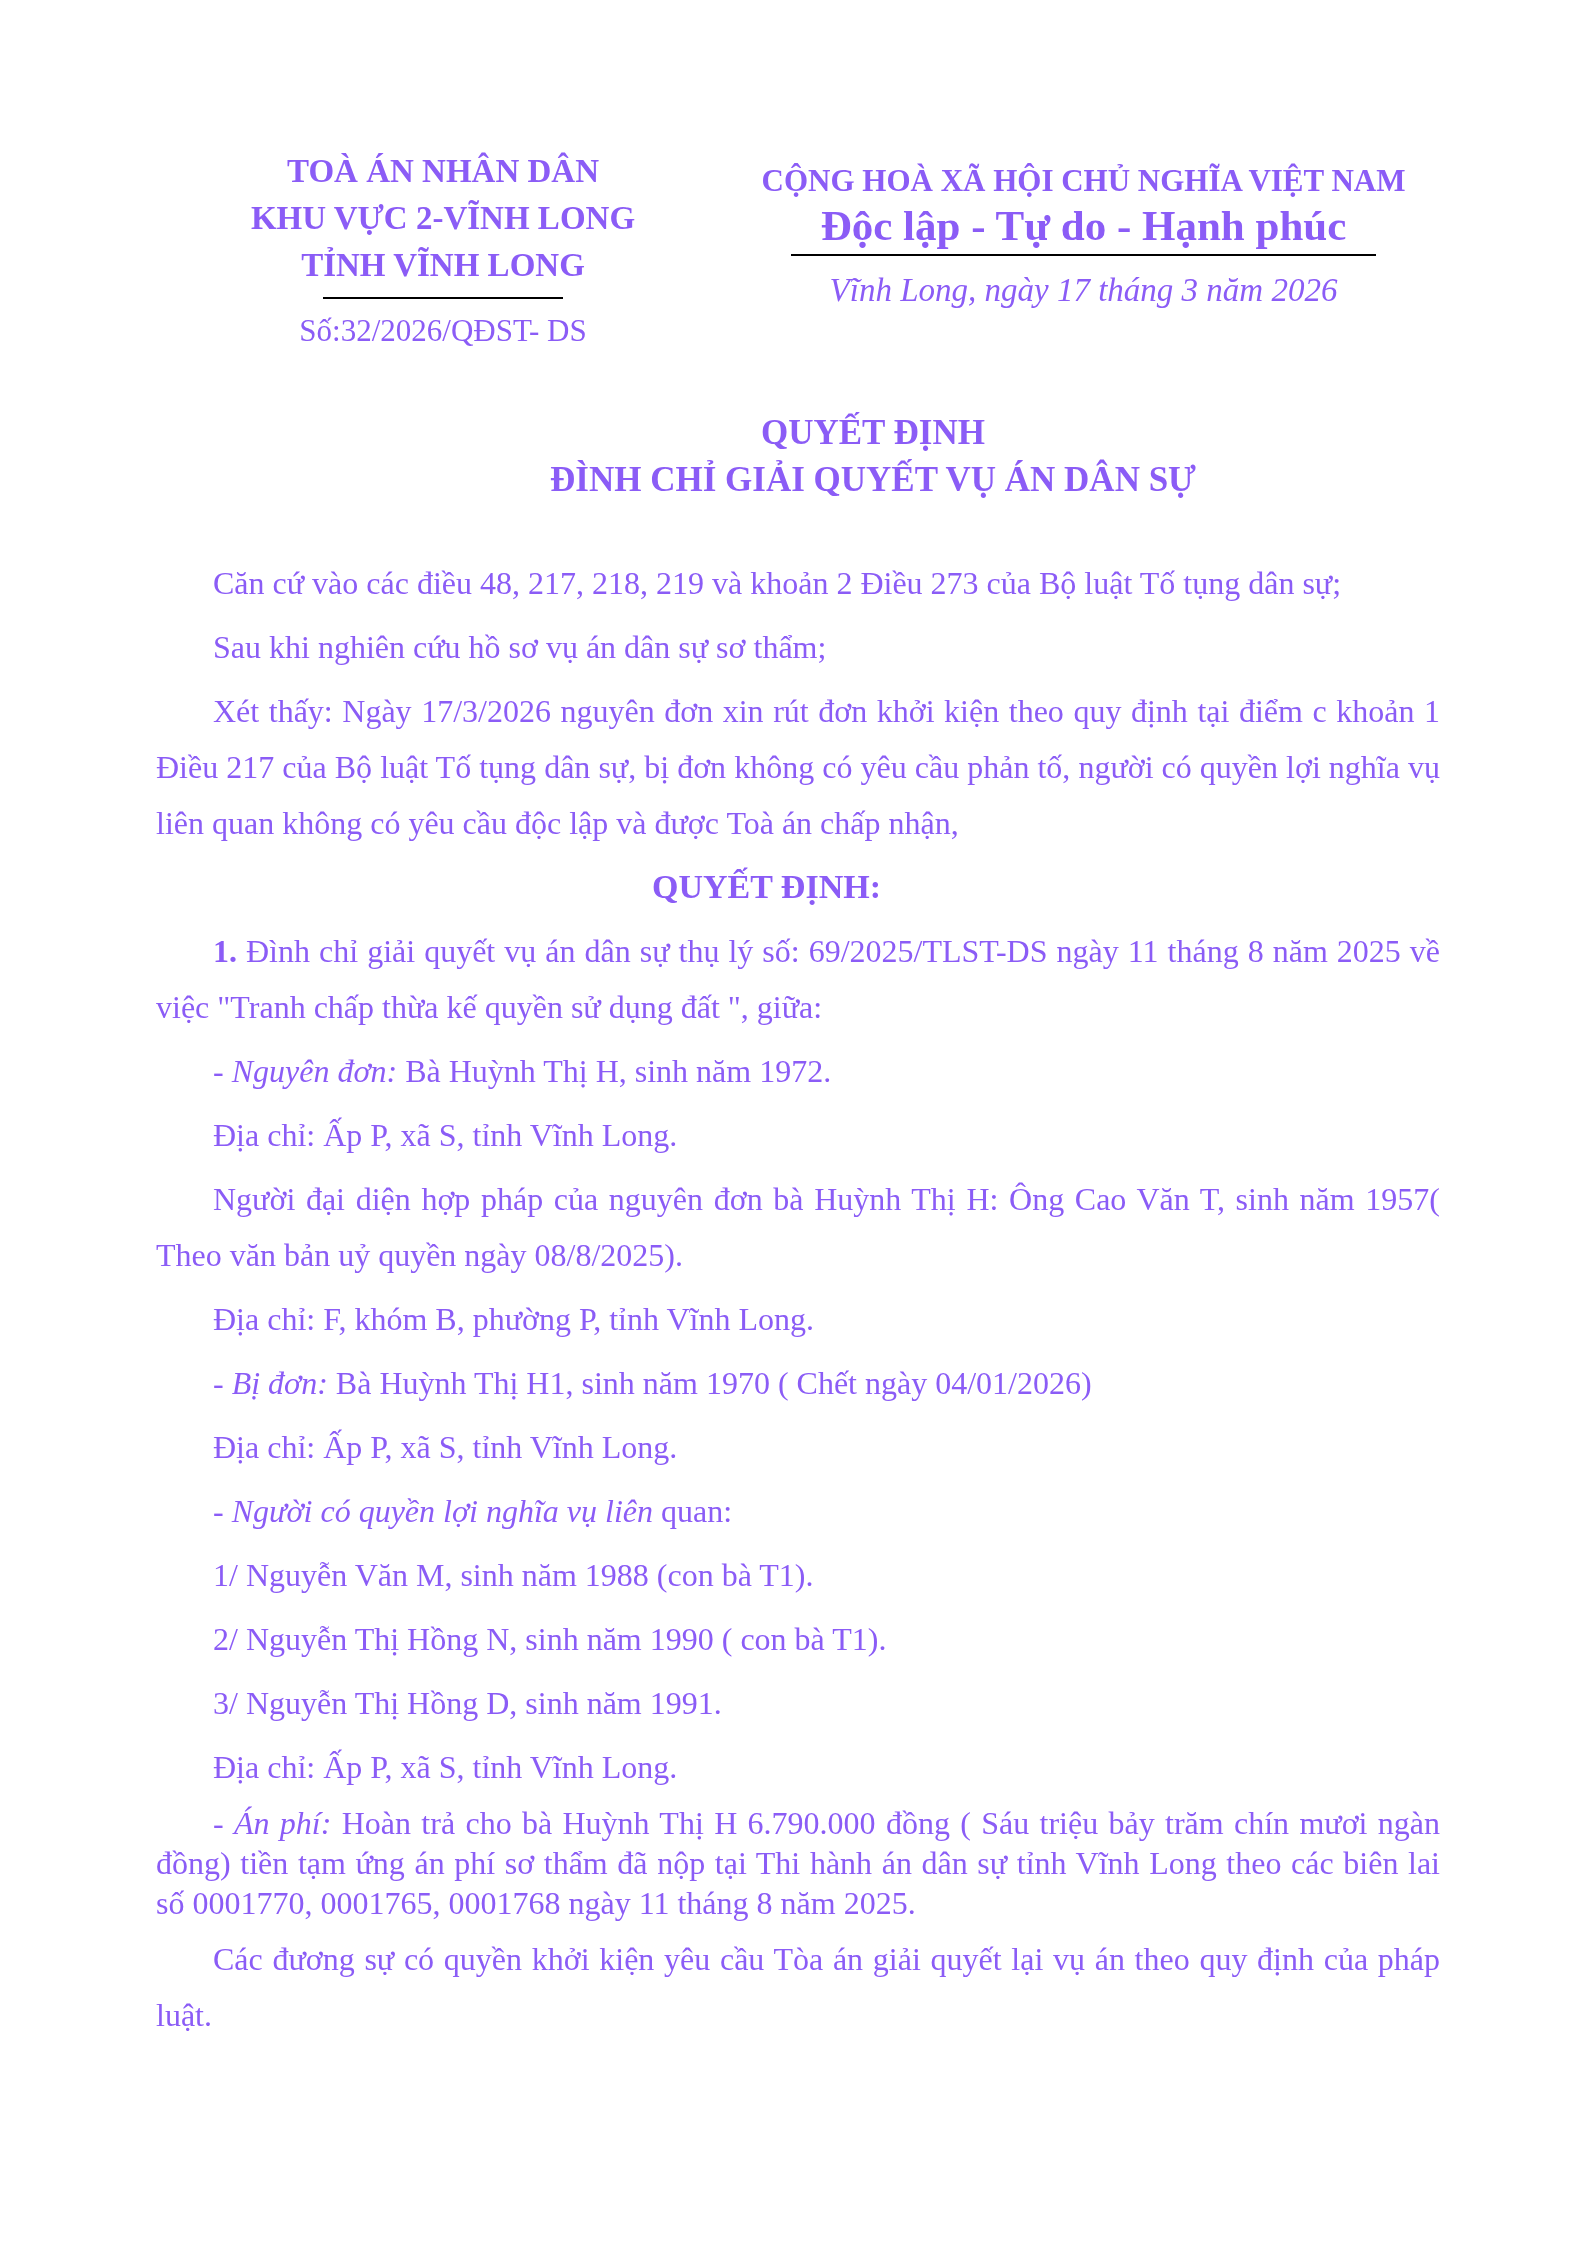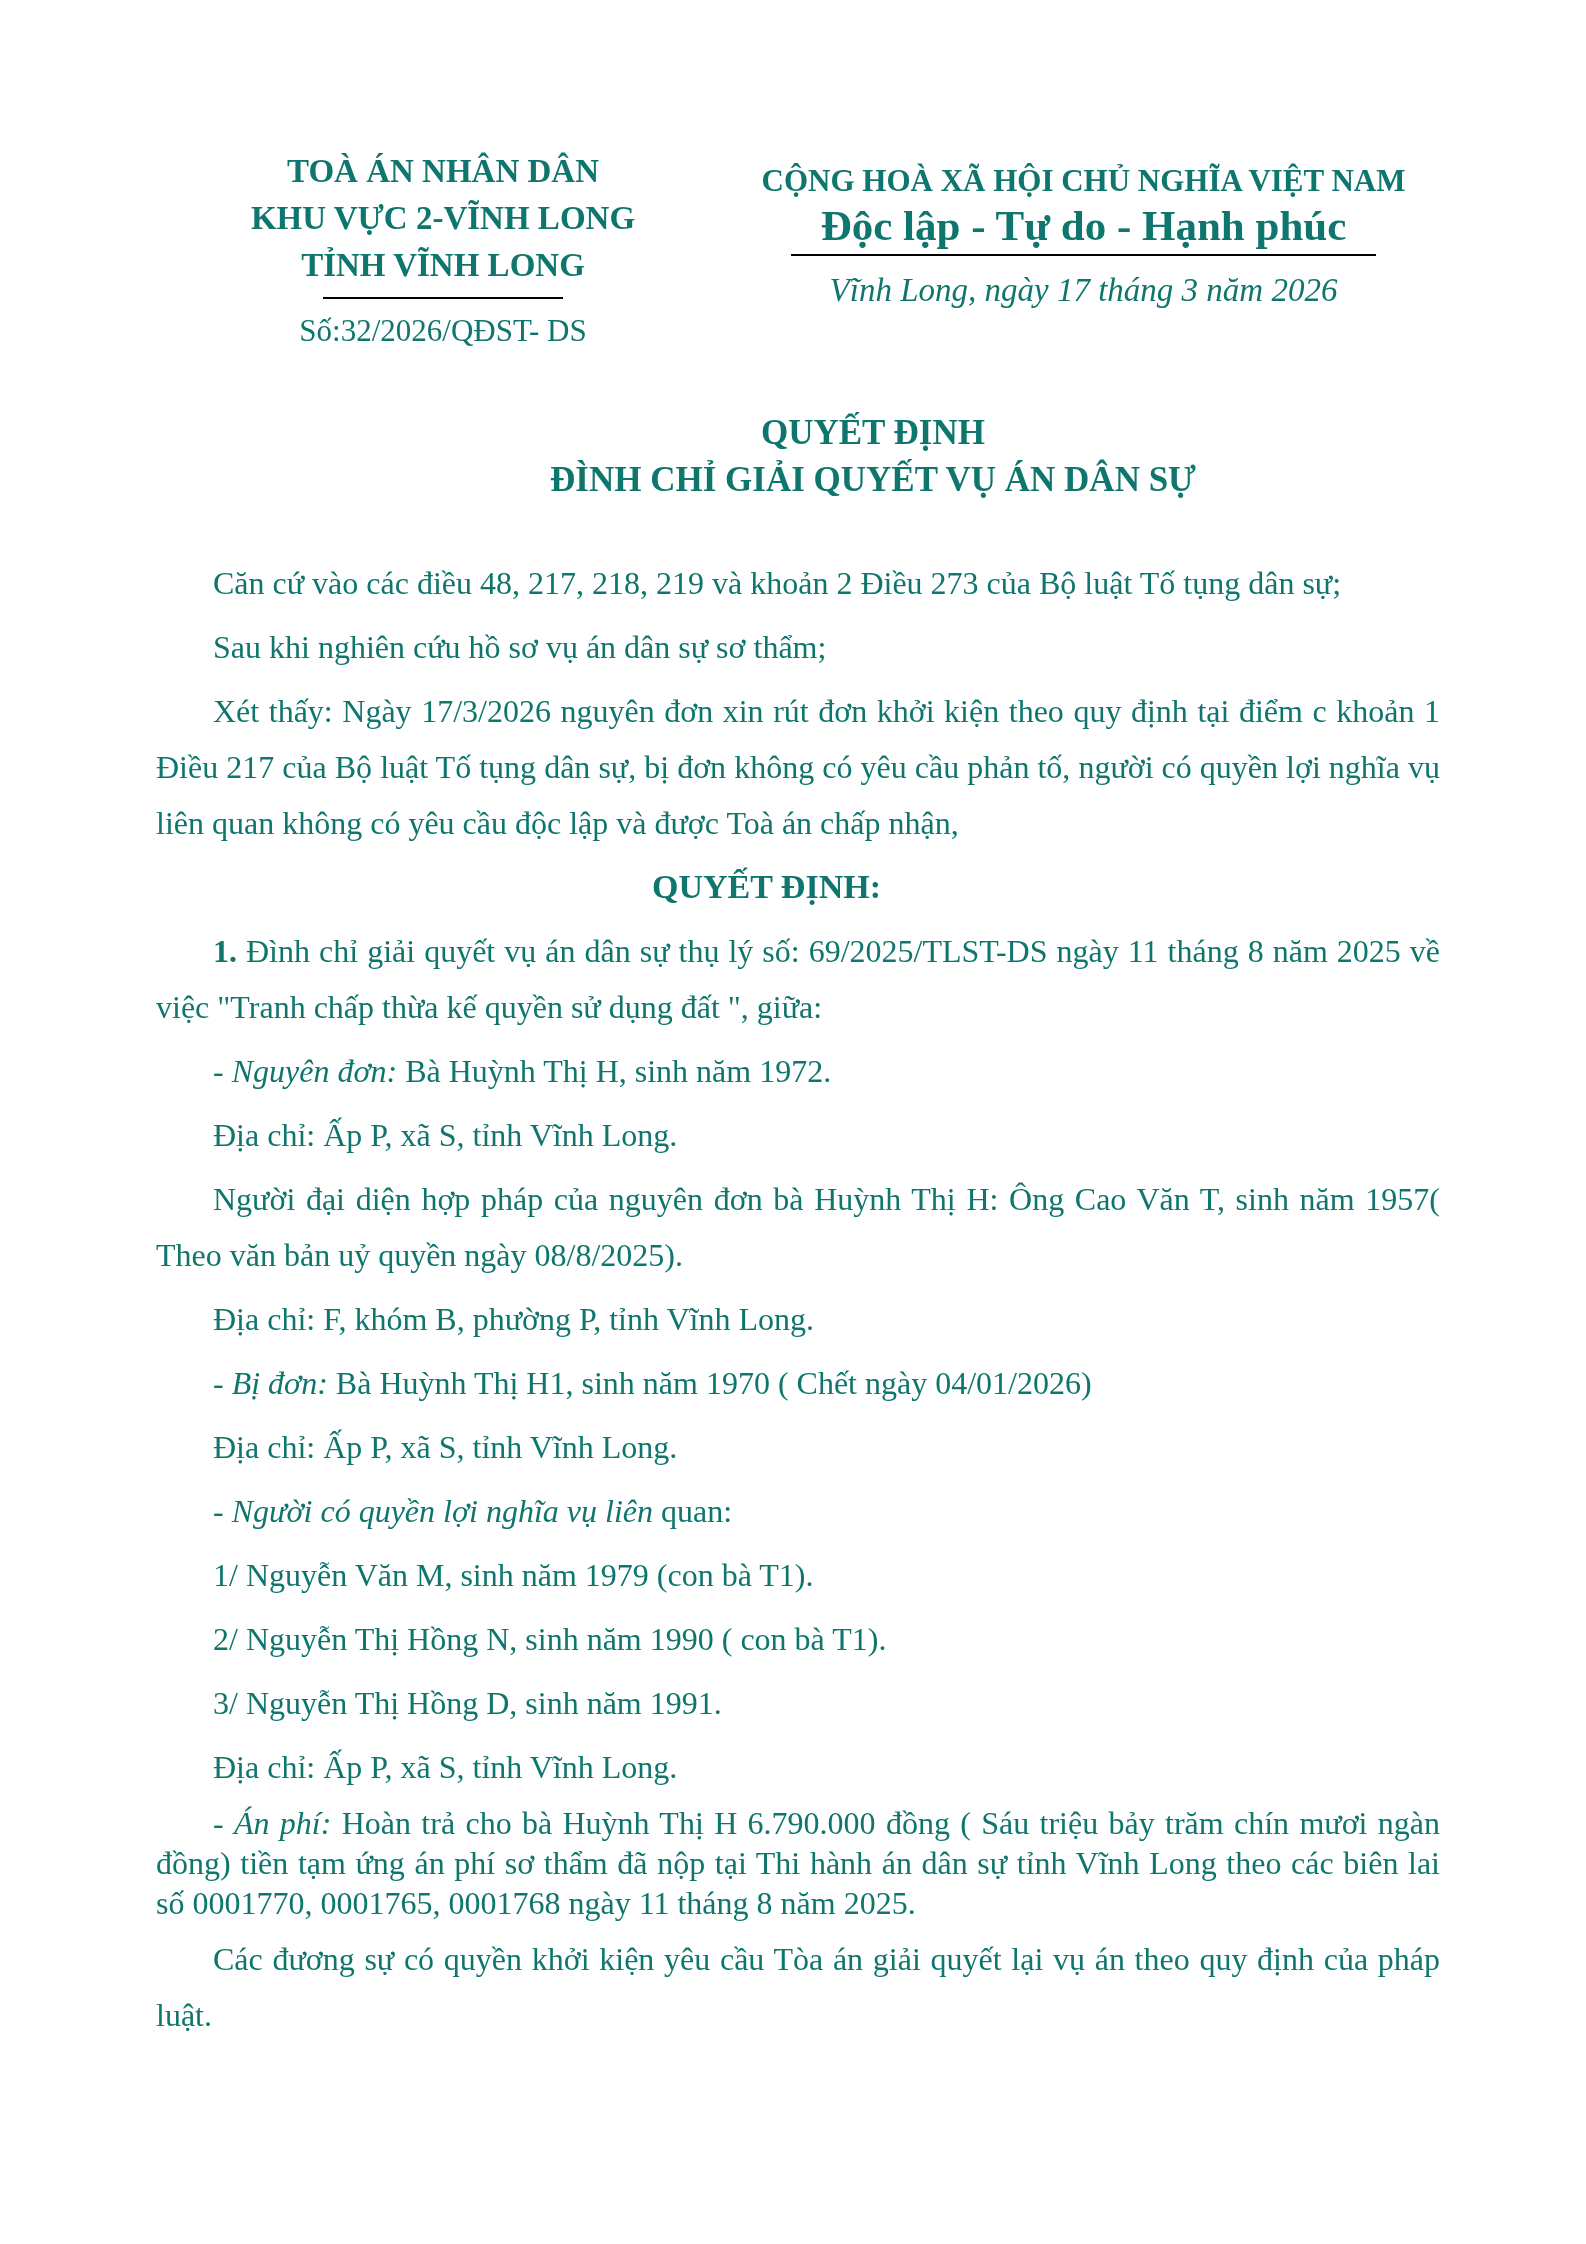--- a/index.html
+++ b/index.html
@@ -1,21 +1,21 @@
 <!DOCTYPE html>
 <html lang="vi"><head>
 <meta charset="utf-8">
 <title>Document</title>
 <style>
   html,body { margin:0; padding:0; background:#ffffff; }
   .page {
     position:relative;
     width:1586px; height:2244px;
     background:#ffffff;
-    color:#0f766e;
+    color:#8b5cf6;
     font-family:"Liberation Serif","DejaVu Serif",serif;
     overflow:hidden;
     box-sizing:border-box;
   }
   .header { display:flex; justify-content:space-between; padding:148px 120px 0 188px; }
   .header-court { width:510px; text-align:center; }
   .court-line { font-weight:bold; font-size:33px; line-height:47px; }
   .court-rule { width:240px; border-top:2px solid #000; margin:8px auto 0; }
   .doc-number { font-size:31px; margin-top:14px; }
   .header-national { width:765px; text-align:center;margin-top:11px; }
@@ -71,21 +71,21 @@
 
     <p><span class="em">- Nguyên đơn:</span><span> Bà Huỳnh Thị H, sinh năm 1972.</span></p>
     <p>Địa chỉ: Ấp P, xã S, tỉnh Vĩnh Long.</p>
     <p>Người đại diện hợp pháp của nguyên đơn bà Huỳnh Thị H: Ông Cao Văn T, sinh năm 1957( Theo văn bản uỷ quyền ngày 08/8/2025).</p>
     <p>Địa chỉ: F, khóm B, phường P, tỉnh Vĩnh Long.</p>
 
     <p><span class="em">- Bị đơn:</span><span> Bà Huỳnh Thị H1, sinh năm 1970 ( Chết ngày 04/01/2026)</span></p>
     <p>Địa chỉ: Ấp P, xã S, tỉnh Vĩnh Long.</p>
 
     <p><span class="em">- Người có quyền lợi nghĩa vụ liên</span><span> quan:</span></p>
-    <p>1/ Nguyễn Văn M, sinh năm 1979 (con bà T1).</p>
+    <p>1/ Nguyễn Văn M, sinh năm 1988 (con bà T1).</p>
     <p>2/ Nguyễn Thị Hồng N, sinh năm 1990 ( con bà T1).</p>
     <p>3/ Nguyễn Thị Hồng D, sinh năm 1991.</p>
     <p>Địa chỉ: Ấp P, xã S, tỉnh Vĩnh Long.</p>
 
 
     <p class="fee-para"><span class="em">- Án phí:</span><span> Hoàn trả cho bà Huỳnh Thị H 6.790.000 đồng ( Sáu triệu bảy trăm chín mươi ngàn đồng) tiền tạm ứng án phí sơ thẩm đã nộp tại Thi hành án dân sự tỉnh Vĩnh Long theo các biên lai số 0001770, 0001765, 0001768 ngày 11 tháng 8 năm 2025.</span></p>
 
     <p class="closing-para">Các đương sự có quyền khởi kiện yêu cầu Tòa án giải quyết lại vụ án theo quy định của pháp luật.</p>
   </div>
 

